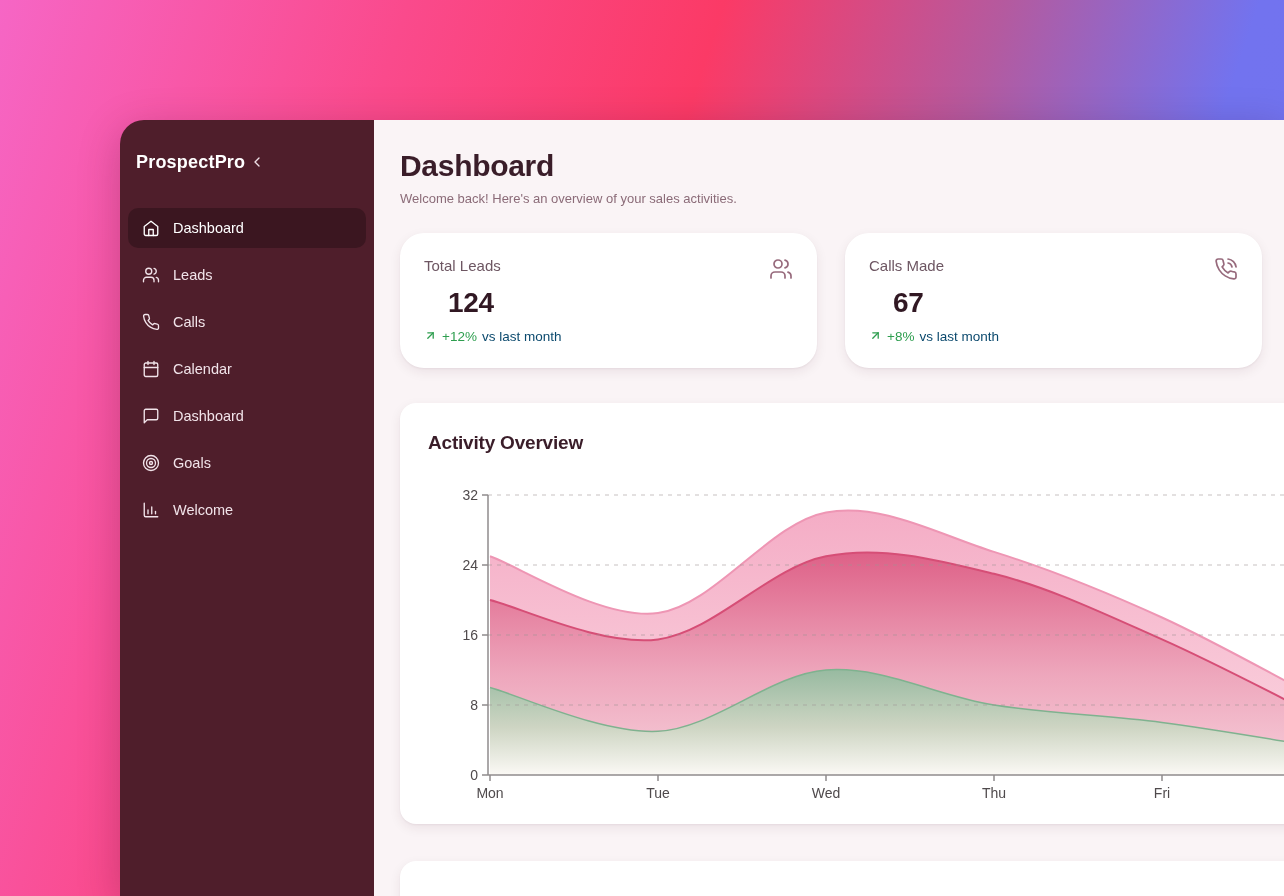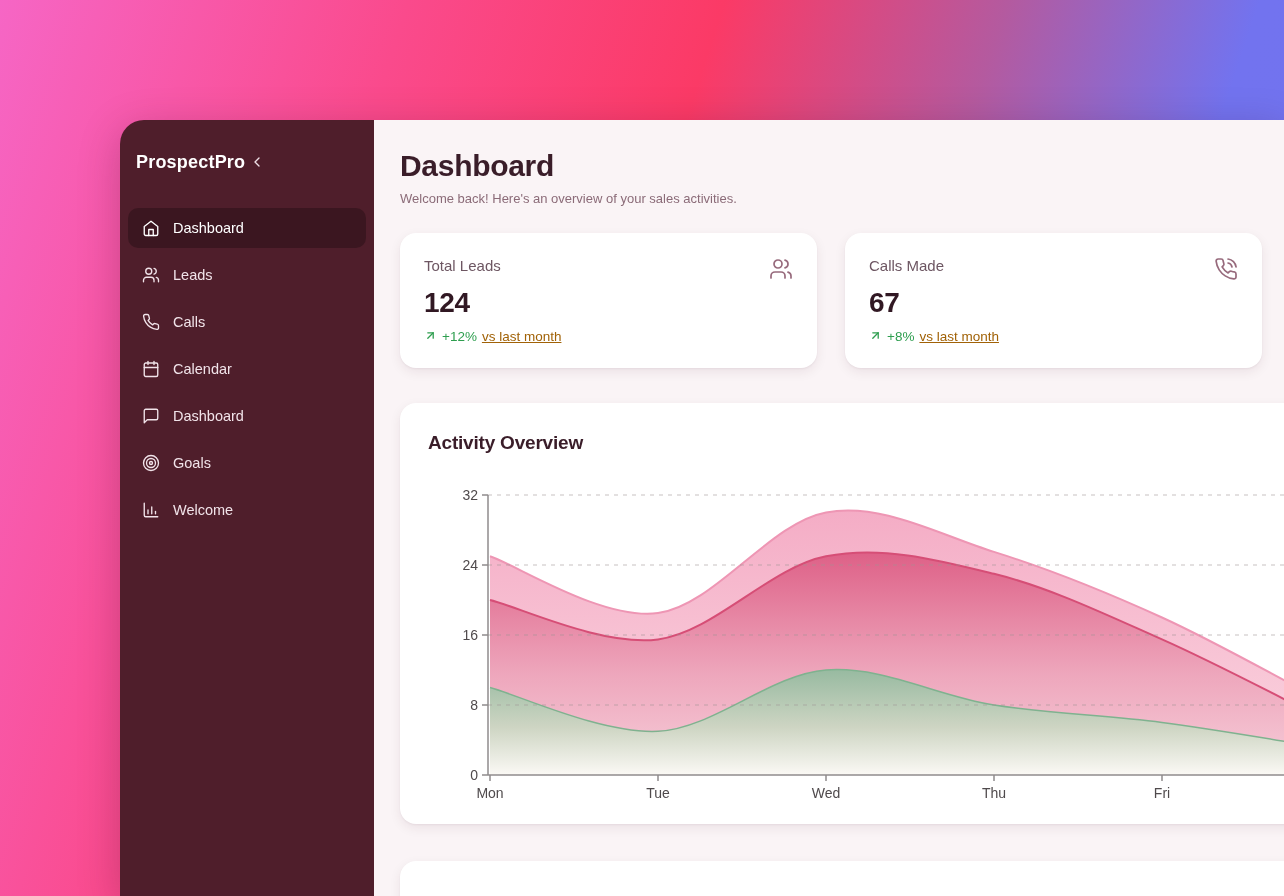--- a/index.html
+++ b/index.html
@@ -23,31 +23,31 @@
   nav { margin-top:34px; padding:0 8px; }
   .nav-item { height:40px; margin-bottom:7px; border-radius:10px; padding:0 14px; display:flex; align-items:center; gap:13px; font-size:14.5px; color:#f1e3e9; cursor:pointer; }
   .nav-item.active { background:rgba(0,0,0,.25); color:#ffffff; }
   .nav-icon { display:flex; align-items:center; }
   .nav-icon svg { width:18px; height:18px; }
   
   .main { flex:1; background:var(--main-bg,#faf4f6); padding:28px 22px 0 26px; overflow:hidden; position:relative; }
   h1.page-title { font-size:30px; line-height:36px; font-weight:800; color:var(--heading,#3a1d29); letter-spacing:-.3px; }
   .page-subtitle { margin-top:4px; font-size:13px; line-height:21px; color:var(--muted,#8b6b78); }
   .stats-row { margin-top:24px; display:flex; gap:28px; }
-  .stat-card { flex:1; background:#fff; border-radius:16px; padding:24px; box-shadow:0 1px 2px rgba(60,15,35,.05),0 4px 12px rgba(60,15,35,.08); }
+  .stat-card { flex:1; background:#fff; border-radius:24px; padding:24px; box-shadow:0 1px 2px rgba(60,15,35,.05),0 4px 12px rgba(60,15,35,.08); }
   .stat-top { display:flex; justify-content:space-between; align-items:flex-start; }
   .stat-label { font-size:15px; color:#6d5662; }
   .stat-icon { color:var(--icon-mauve,#976a7c); display:flex; }
   .stat-icon svg { width:24px; height:24px; }
-  .stat-value { margin-top:6px; font-size:28px; font-weight:800; color:#31ononk; color:#311823; letter-spacing:-.3px; }
+  .stat-value { margin-top:6px; font-size:28px; font-weight:800; color:#31ononk; color:#311823; letter-spacing:-.3px;margin-left:24px; }
   .stat-trend { margin-top:10px; display:flex; align-items:flex-start; gap:5px; font-size:13.5px; }
   .trend-arrow { color:var(--trend-green,#2e9e4f); display:flex; }
   .trend-arrow svg { width:13px; height:13px; }
   .trend-pct { color:var(--trend-green,#2e9e4f); font-weight:500; }
-  .trend-suffix { color:#a16207;text-decoration:underline; }
+  .trend-suffix { color:#0c4a6e; }
   .chart-card { margin-top:35px; width:1222px; height:421px; background:#fff; border-radius:16px; padding:28px; box-shadow:0 1px 2px rgba(60,15,35,.05),0 4px 12px rgba(60,15,35,.08); }
   .chart-title { font-size:19px; line-height:24px; font-weight:800; color:var(--heading,#3a1d29); letter-spacing:-.2px; }
   .chart-wrap { margin-top:12px; }
   #activity-chart text { font-family:"Liberation Sans","DejaVu Sans",sans-serif; font-size:14px; fill:#4f4a4c; }
   .bottom-card { margin-top:37px; width:1222px; height:120px; background:#fff; border-radius:16px; box-shadow:0 1px 2px rgba(60,15,35,.05),0 4px 12px rgba(60,15,35,.08); }
 </style>
 </head>
 <body>
 
 <div class="app">

